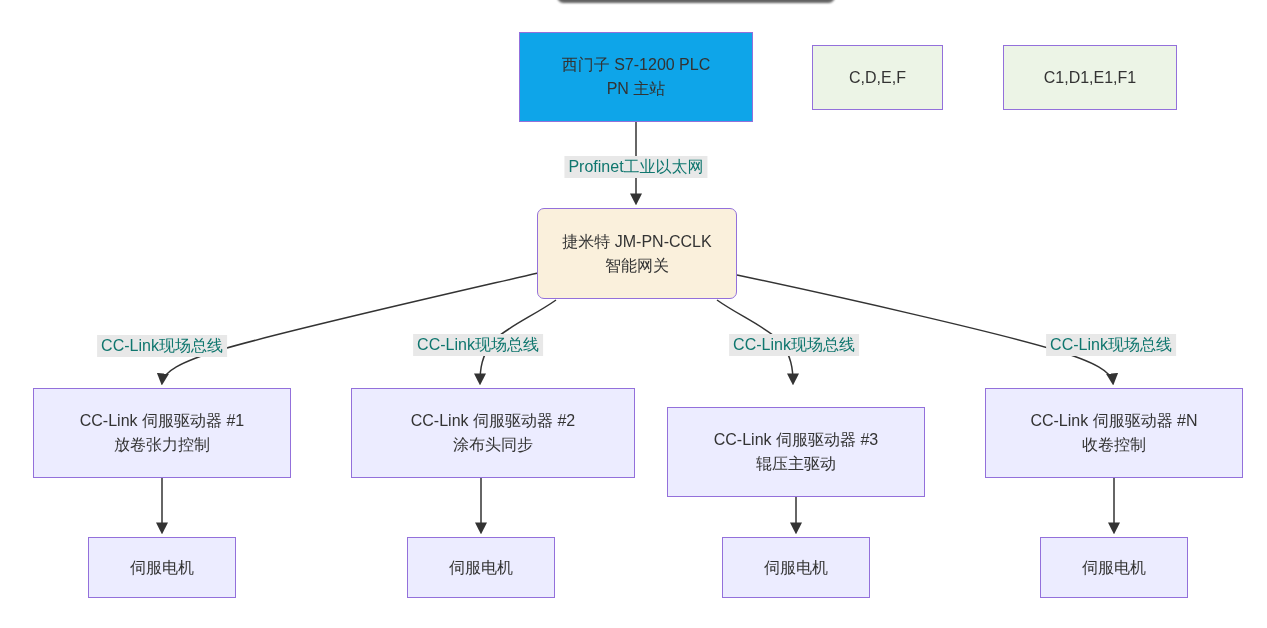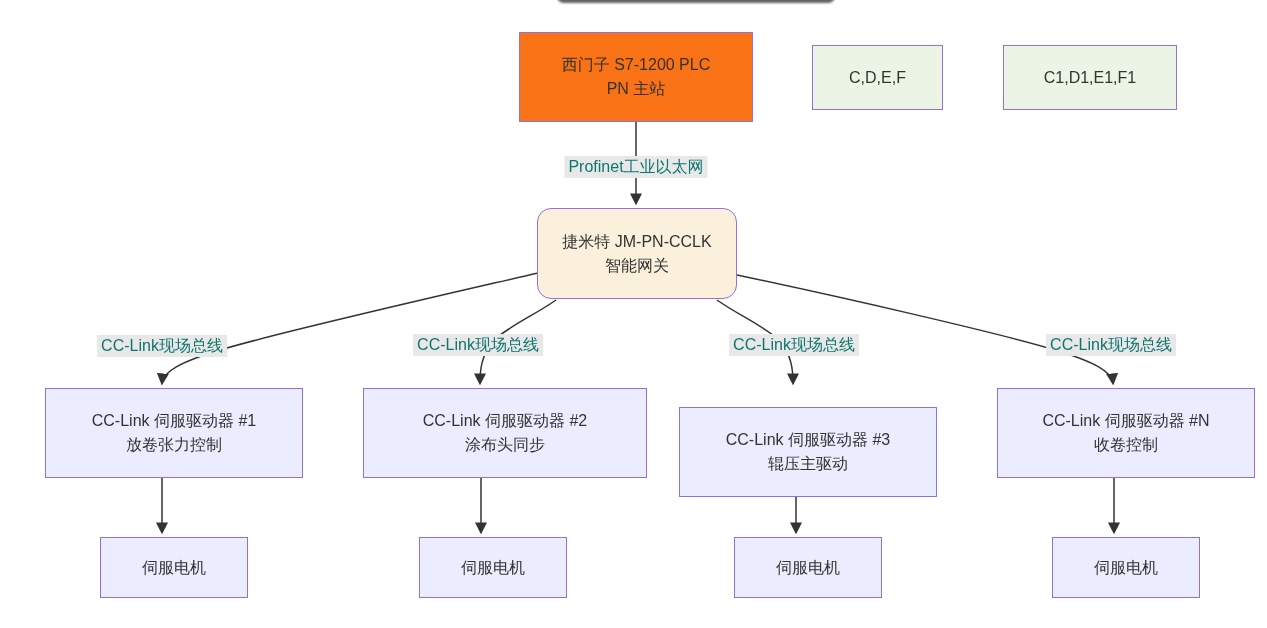--- a/index.html
+++ b/index.html
@@ -14,24 +14,24 @@
   .node{
     position:absolute;
     box-sizing:border-box;
     display:flex;flex-direction:column;
     align-items:center;justify-content:center;
     border:1px solid #9370DB;
     font-size:16px;line-height:24px;
     text-align:center;
     white-space:nowrap;
   }
-  .fill-blue{background:#f97316;}
+  .fill-blue{background:#0ea5e9;}
   .fill-green{background:#ecf4e6;justify-content:center;}
-  .fill-cream{background:#faf0dc;border-radius:14px;}
-  .fill-lavender{background:#ececff;margin-left:12px;}
+  .fill-cream{background:#faf0dc;border-radius:7px;}
+  .fill-lavender{background:#ececff;}
   .edge-label{
     position:absolute;
     transform:translate(-50%,-50%);
     background:#e8e8e8;
     color:#0f766e;
     font-size:16px;line-height:22px;
     padding:0 4px;
     white-space:nowrap;
   }
   .edges{position:absolute;left:0;top:0;}

